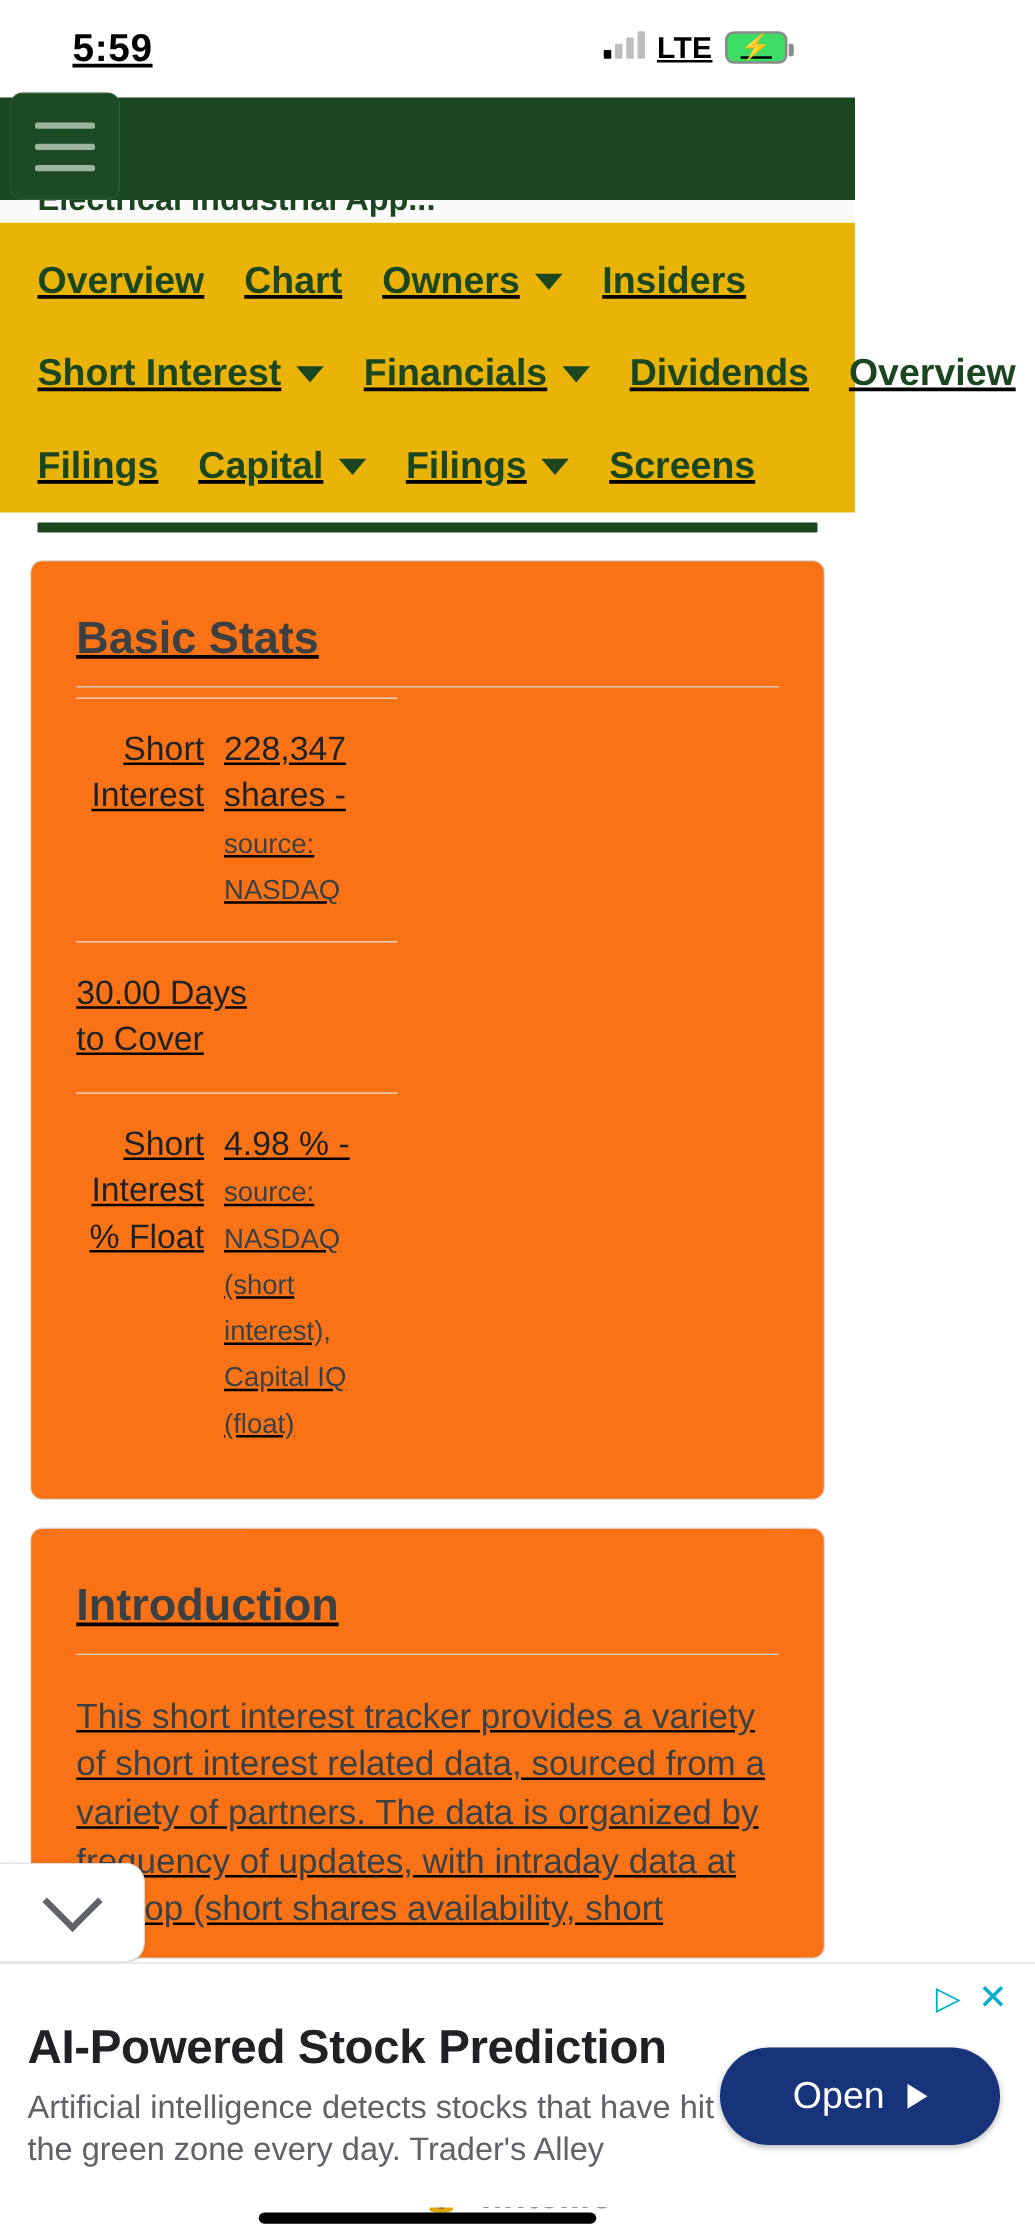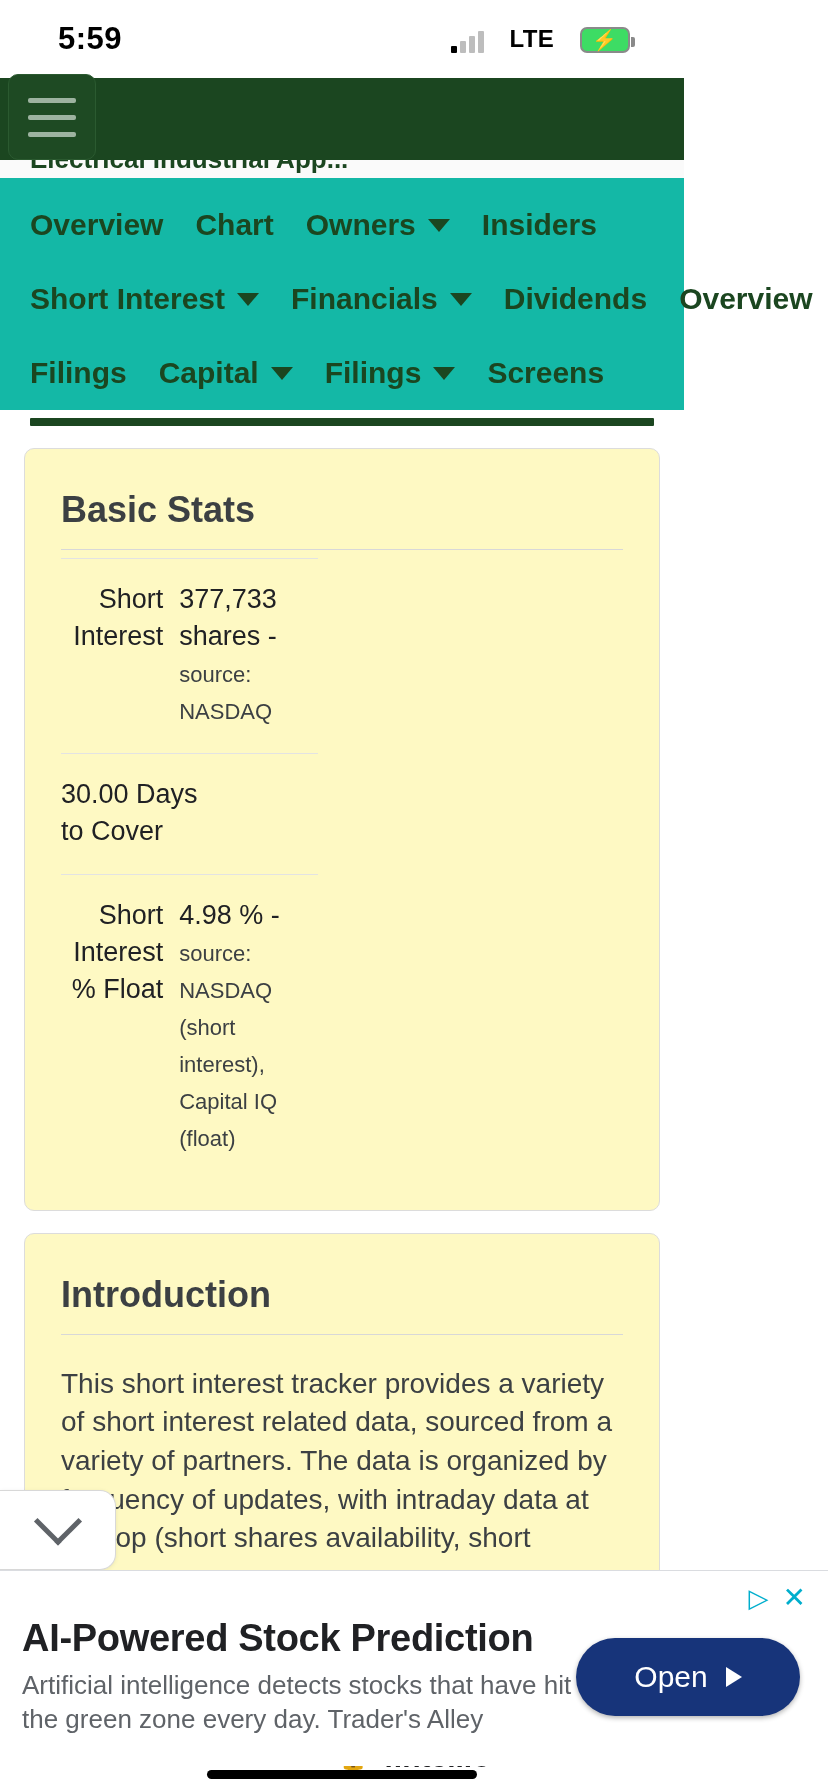--- a/index.html
+++ b/index.html
@@ -2,30 +2,30 @@
 <html><head>
 <meta charset="utf-8">
 <style>
   * { margin:0; padding:0; box-sizing:border-box; }
   html, body {
     width:828px; height:1792px;
     background:#ffffff;
     font-family:"Liberation Sans", sans-serif;
     overflow:hidden;
   }
-  .phone { position:relative; width:684px; height:1792px; background:#ffffff; }
+  .phone { position:relative; width:684px; height:1792px; background:#ffffff;text-decoration:underline; }
 
   
   .statusbar {
     height:78px; display:flex; align-items:center;
     justify-content:space-between; padding:0 54px 0 58px;
     background:#ffffff;
   }
   .status-time { font-size:31px; font-weight:bold; color:#000; letter-spacing:0.5px; }
-  .status-right { display:flex; align-items:flex-end; gap:26px; }
+  .status-right { display:flex; align-items:flex-start; gap:10px; }
   .signal { display:flex; align-items:flex-end; gap:3px; height:22px; }
   .signal i { display:block; width:6px; background:#bdbdbd; border-radius:1px; }
   .signal i:nth-child(1){ height:7px; background:#000; }
   .signal i:nth-child(2){ height:12px; }
   .signal i:nth-child(3){ height:17px; }
   .signal i:nth-child(4){ height:22px; }
   .lte { font-size:24px; font-weight:bold; color:#000; letter-spacing:0.3px; }
   .battery { position:relative; width:50px; height:26px; border:2px solid #8a8a8a;
              border-radius:7px; background:#3ddc64; display:flex; align-items:center;
              justify-content:center; }
@@ -40,33 +40,33 @@
                display:flex; flex-direction:column; justify-content:center;
                align-items:center; gap:12px; }
   .hamburger span { display:block; width:48px; height:5px; background:#9db3a0; border-radius:2px; }
 
   
   .subtitle-wrap { height:18px; overflow:hidden; background:#fafafa; position:relative; }
   .subtitle { position:absolute; top:-16px; left:30px; font-size:26px;
               font-weight:bold; color:#1b4620; white-space:nowrap; }
 
   
-  .nav { background:#14b8a6; padding:10px 30px 0 30px; }
+  .nav { background:#eab308; padding:10px 30px 0 30px; }
   .nav-row { display:flex; align-items:center; flex-wrap:nowrap; gap:0; height:74px; }
   .nav-item { display:flex; align-items:center; color:#1b4620; font-size:30px;
               font-weight:bold; margin-right:32px; white-space:nowrap; cursor:pointer; }
   .caret { display:inline-block; margin-left:12px; width:0; height:0;
            border-left:11px solid transparent; border-right:11px solid transparent;
            border-top:13px solid #1b4620; }
   .nav-underline { height:8px; background:#1b4620; margin:8px 30px 0 30px; border-radius:1px; }
 
   
   .content { padding:0 24px; background:#fff; }
-  .card { border:1px solid #dcdcdc; border-radius:10px; background:#fef9c3;
-          margin-top:22px; padding:40px 36px 30px 36px; }
+  .card { border:1px solid #dcdcdc; border-radius:10px; background:#f97316;
+          margin-top:22px; padding:40px 36px 19px 36px; }
   .card-title { font-size:36px; font-weight:bold; color:#3c4043;
                 padding-bottom:18px; }
   .card-title-rule { height:1px; background:#d8d8d8; margin-bottom:8px; }
 
   .stats { display:flex; gap:48px; }
   .stats-col { flex:1; }
   .stat-row { display:flex; padding:22px 0 24px 0; border-top:1px solid #e3e3e3; }
   .stat-row:first-child { border-top:1px solid #e3e3e3; }
   .stat-label { width:46%; text-align:right; padding-right:16px; font-size:27px;
                 line-height:1.37; color:#202124; }
@@ -201,21 +201,21 @@
     <div class="card">
       <div class="card-title">Basic Stats</div>
       <div class="card-title-rule"></div>
 
       <div class="stats">
 
         <div class="stats-col">
           <div class="stat-row">
             <div class="stat-label">Short Interest</div>
             <div class="stat-value">
-              <span>377,733 shares -</span>
+              <span>228,347 shares -</span>
               <span class="src">source: NASDAQ</span>
             </div>
           </div>
           <div class="stat-row">
             <div class="stat-value">
               <span>30.00 Days to Cover</span>
             </div>
           </div>
           <div class="stat-row">
             <div class="stat-label">Short Interest % Float</div>

